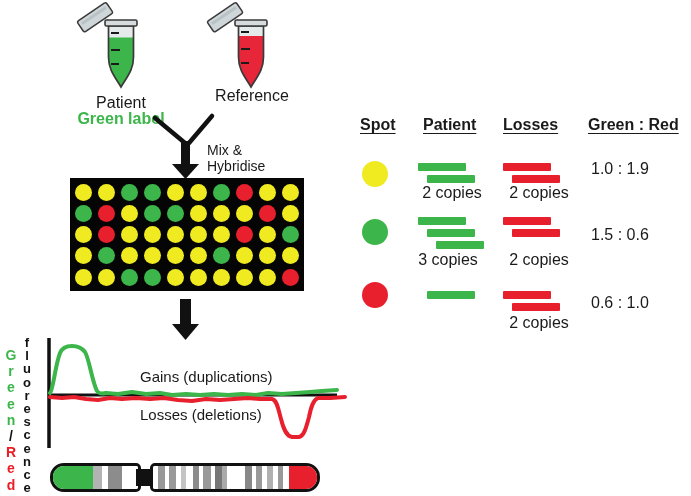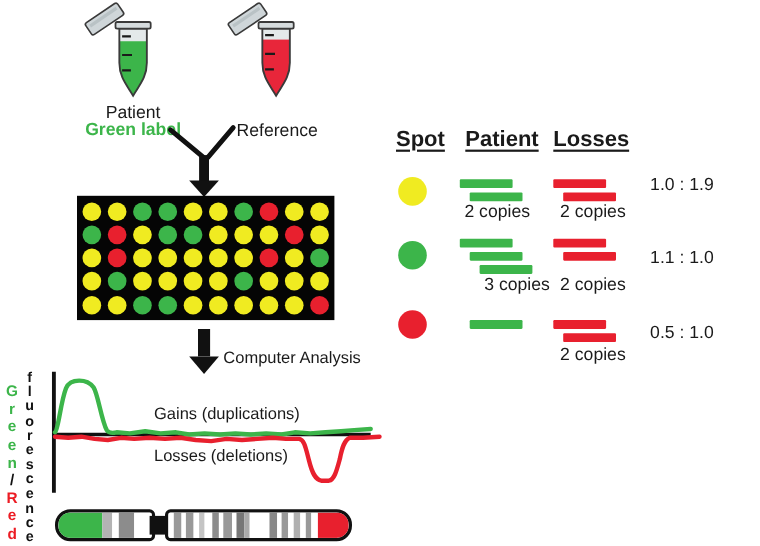--- a/index.html
+++ b/index.html
@@ -12,21 +12,21 @@
   .step-label{font-size:14px;line-height:16px;}
   .plot-label{font-size:15px;}
   .vcol{display:flex;flex-direction:column;align-items:center;font-weight:700;}
   .vcol div{text-align:center;}
   #microarray{left:70px;top:178px;width:234px;height:113px;background:#050505;}
   .arm{position:absolute;top:463px;height:29px;border:3px solid #111;display:flex;
        overflow:hidden;box-sizing:border-box;background:#fff;}
   .arm div{height:100%;}
   #chromo-connector{left:136px;top:469px;width:20px;height:17px;background:#111;}
   #ratio-table{left:345px;top:100px;width:346px;height:250px;}
-  .tbl-header{position:absolute;top:16px;font-size:20px;font-weight:600;
+  .tbl-header{position:absolute;top:16px;font-size:16px;font-weight:600;
               text-decoration:underline;text-underline-offset:3px;white-space:nowrap;}
   .spot-circle{position:absolute;width:26px;height:26px;border-radius:50%;}
   .bar{position:absolute;width:48px;height:8px;border-radius:1px;}
   .copies{position:absolute;font-size:16px;white-space:nowrap;width:90px;text-align:center;}
   .ratio-val{position:absolute;font-size:16px;font-weight:500;white-space:nowrap;}
 </style>
 </head>
 <body>
 
 <div id="stage">
@@ -64,30 +64,34 @@
     <rect x="30" y="36" width="30" height="54" fill="#E8263A" clip-path="url(#tubeclip-r)"></rect>
     <path d="M32.5,26 L57.5,26 L57.5,57 C57.5,70 51,77 45,87 C39,77 32.5,70 32.5,57 Z" fill="none" stroke="#3a3a3a" stroke-width="1.7"></path>
     <rect x="29" y="20" width="32" height="6" rx="1.5" fill="#d6dcde" stroke="#3a3a3a" stroke-width="1.6"></rect>
     <path d="M35,32 h8 M35,49 h9 M35,63 h8" stroke="#1a1a1a" stroke-width="2"></path>
   </svg>
 
   <div class="abs ctr" style="left:61px;top:95px;width:120px">
     <div class="tube-label">Patient</div>
     <div class="tube-sublabel" style="color:#3CB54A">Green label</div>
   </div>
-  <div class="abs ctr" style="left:192px;top:112px;width:120px">
+  <div class="abs ctr" style="left:192px;top:88px;width:120px">
     <div class="tube-label">Reference</div>
   </div>
 
   <svg class="abs" style="left:148px;top:108px" width="80" height="76" viewBox="0 0 80 76">
     <path d="M7,10 L37,35" stroke="#111" stroke-width="4.5" stroke-linecap="round"></path>
     <path d="M64,8 L41,35" stroke="#111" stroke-width="4.5" stroke-linecap="round"></path>
     <rect x="33" y="33" width="9" height="25" fill="#111"></rect>
     <polygon points="24,56 51,56 37.5,71" fill="#111"></polygon>
   </svg>
+  <div class="abs step-label" style="left:207px;top:142px">
+    <div>Mix &amp;</div>
+    <div>Hybridise</div>
+  </div>
 
   <div class="abs" id="microarray">
       <div style="position: absolute; width: 17px; height: 17px; border-radius: 50%; background: rgb(240, 235, 33); left: 4.5px; top: 5.5px;"></div>
       <div style="position: absolute; width: 17px; height: 17px; border-radius: 50%; background: rgb(240, 235, 33); left: 27.6px; top: 5.5px;"></div>
       <div style="position: absolute; width: 17px; height: 17px; border-radius: 50%; background: rgb(60, 181, 74); left: 50.7px; top: 5.5px;"></div>
       <div style="position: absolute; width: 17px; height: 17px; border-radius: 50%; background: rgb(60, 181, 74); left: 73.8px; top: 5.5px;"></div>
       <div style="position: absolute; width: 17px; height: 17px; border-radius: 50%; background: rgb(240, 235, 33); left: 96.9px; top: 5.5px;"></div>
       <div style="position: absolute; width: 17px; height: 17px; border-radius: 50%; background: rgb(240, 235, 33); left: 120px; top: 5.5px;"></div>
       <div style="position: absolute; width: 17px; height: 17px; border-radius: 50%; background: rgb(60, 181, 74); left: 143.1px; top: 5.5px;"></div>
       <div style="position: absolute; width: 17px; height: 17px; border-radius: 50%; background: rgb(232, 32, 46); left: 166.2px; top: 5.5px;"></div>
@@ -132,21 +136,20 @@
       <div style="position: absolute; width: 17px; height: 17px; border-radius: 50%; background: rgb(240, 235, 33); left: 143.1px; top: 90.5px;"></div>
       <div style="position: absolute; width: 17px; height: 17px; border-radius: 50%; background: rgb(240, 235, 33); left: 166.2px; top: 90.5px;"></div>
       <div style="position: absolute; width: 17px; height: 17px; border-radius: 50%; background: rgb(240, 235, 33); left: 189.3px; top: 90.5px;"></div>
       <div style="position: absolute; width: 17px; height: 17px; border-radius: 50%; background: rgb(232, 32, 46); left: 212.4px; top: 90.5px;"></div>
     </div>
 
   <svg class="abs" style="left:170px;top:299px" width="32" height="42" viewBox="0 0 32 42">
     <rect x="10" y="0" width="11" height="25" fill="#111"></rect>
     <polygon points="2,25 29,25 15.5,41" fill="#111"></polygon>
   </svg>
-  <div class="abs step-label" style="left:203px;top:318px;font-size:15px">Computer Analysis</div>
 
   <div class="abs vcol" id="yaxis-ratio" style="left:3px;top:347px;width:16px;font-size:14px">
       <div style="height: 16.2px; line-height: 16.2px; color: rgb(60, 181, 74);">G</div>
       <div style="height: 16.2px; line-height: 16.2px; color: rgb(60, 181, 74);">r</div>
       <div style="height: 16.2px; line-height: 16.2px; color: rgb(60, 181, 74);">e</div>
       <div style="height: 16.2px; line-height: 16.2px; color: rgb(60, 181, 74);">e</div>
       <div style="height: 16.2px; line-height: 16.2px; color: rgb(60, 181, 74);">n</div>
       <div style="height: 16.2px; line-height: 16.2px; color: rgb(17, 17, 17);">/</div>
       <div style="height: 16.2px; line-height: 16.2px; color: rgb(236, 28, 36);">R</div>
       <div style="height: 16.2px; line-height: 16.2px; color: rgb(236, 28, 36);">e</div>
@@ -211,38 +214,39 @@
       <div style="background: rgb(255, 255, 255); flex: 0 0 5px;"></div>
       <div style="background: rgb(153, 153, 153); flex: 0 0 5px;"></div>
       <div style="background: rgb(255, 255, 255); flex: 0 0 6px;"></div>
       <div style="background: rgb(232, 32, 46); flex: 0 0 28px;"></div>
     </div>
 
   <div class="abs" id="ratio-table">
       <div class="tbl-header" style="left: 15px;">Spot</div>
       <div class="tbl-header" style="left: 78px;">Patient</div>
       <div class="tbl-header" style="left: 158px;">Losses</div>
+      <div class="tbl-header" style="left: 243px;">Green : Red</div>
       <div class="spot-circle" style="left: 17px; top: 61px; background: rgb(240, 235, 33);"></div>
       <div class="bar" style="left: 73px; top: 63px; background: rgb(60, 181, 74);"></div>
       <div class="bar" style="left: 82px; top: 75px; background: rgb(60, 181, 74);"></div>
       <div class="bar" style="left: 158px; top: 63px; background: rgb(232, 32, 46);"></div>
       <div class="bar" style="left: 167px; top: 75px; background: rgb(232, 32, 46);"></div>
       <div class="copies" style="left: 62px; top: 84px;">2 copies</div>
       <div class="copies" style="left: 149px; top: 84px;">2 copies</div>
       <div class="ratio-val" style="left: 246px; top: 60px;">1.0 : 1.9</div>
       <div class="spot-circle" style="left: 17px; top: 119px; background: rgb(60, 181, 74);"></div>
       <div class="bar" style="left: 73px; top: 117px; background: rgb(60, 181, 74);"></div>
       <div class="bar" style="left: 82px; top: 129px; background: rgb(60, 181, 74);"></div>
       <div class="bar" style="left: 91px; top: 141px; background: rgb(60, 181, 74);"></div>
       <div class="bar" style="left: 158px; top: 117px; background: rgb(232, 32, 46);"></div>
       <div class="bar" style="left: 167px; top: 129px; background: rgb(232, 32, 46);"></div>
-      <div class="copies" style="left: 80px; top: 151px;">3 copies</div>
+      <div class="copies" style="left: 58px; top: 151px;">3 copies</div>
       <div class="copies" style="left: 149px; top: 151px;">2 copies</div>
-      <div class="ratio-val" style="left: 246px; top: 126px;">1.1 : 1.0</div>
+      <div class="ratio-val" style="left: 246px; top: 126px;">1.5 : 0.6</div>
       <div class="spot-circle" style="left: 17px; top: 182px; background: rgb(232, 32, 46);"></div>
       <div class="bar" style="left: 82px; top: 191px; background: rgb(60, 181, 74);"></div>
       <div class="bar" style="left: 158px; top: 191px; background: rgb(232, 32, 46);"></div>
       <div class="bar" style="left: 167px; top: 203px; background: rgb(232, 32, 46);"></div>
       <div class="copies" style="left: 149px; top: 214px;">2 copies</div>
-      <div class="ratio-val" style="left: 246px; top: 194px;">0.5 : 1.0</div>
+      <div class="ratio-val" style="left: 246px; top: 194px;">0.6 : 1.0</div>
     </div>
 
 </div>
 
 </body></html>

